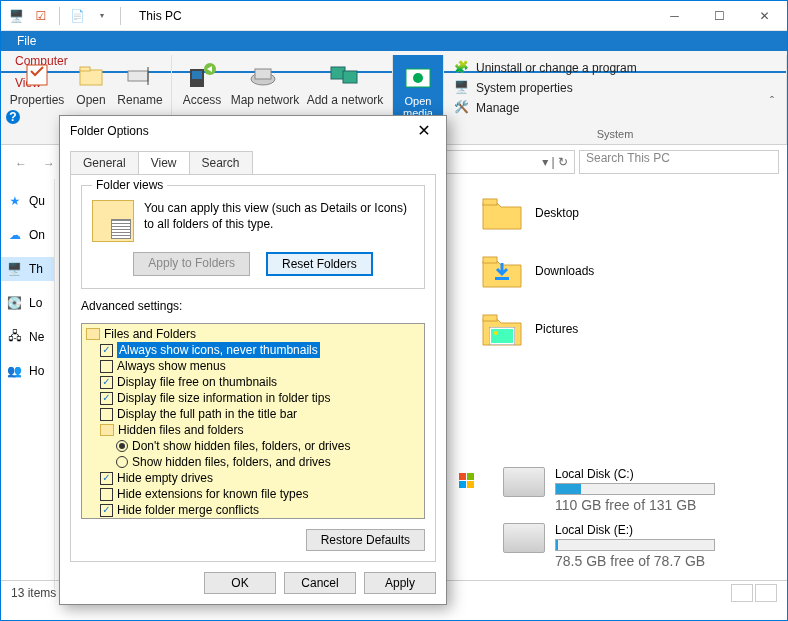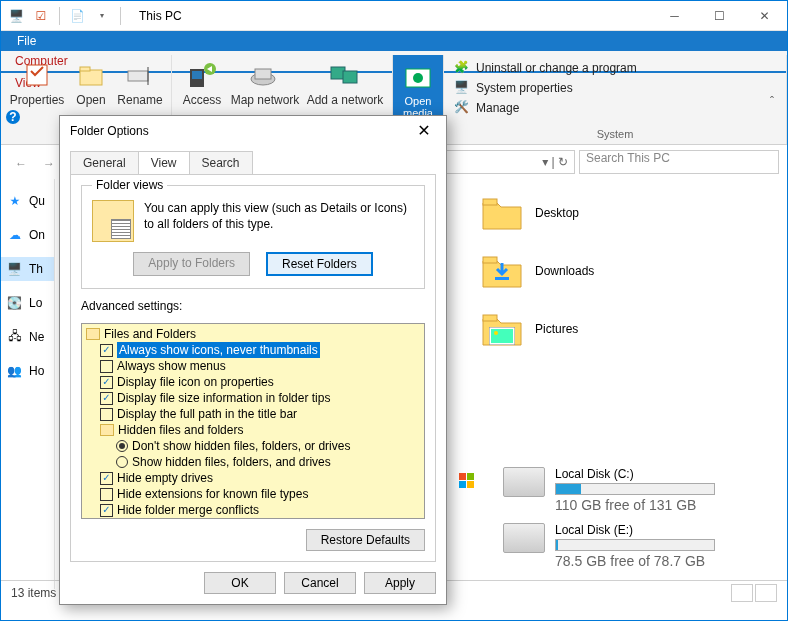--- a/index.html
+++ b/index.html
@@ -385,21 +385,21 @@
           <div class="tree-row lvl1">
             <span class="cbx">✓</span>
             <span class="sel-text">Always show icons, never thumbnails</span>
           </div>
           <div class="tree-row lvl1">
             <span class="cbx"></span>
             <span>Always show menus</span>
           </div>
           <div class="tree-row lvl1">
             <span class="cbx">✓</span>
-            <span>Display file icon on properties</span>
+            <span>Display file free on thumbnails</span>
           </div>
           <div class="tree-row lvl1">
             <span class="cbx">✓</span>
             <span>Display file size information in folder tips</span>
           </div>
           <div class="tree-row lvl1">
             <span class="cbx"></span>
             <span>Display the full path in the title bar</span>
           </div>
           <div class="tree-row lvl1">

